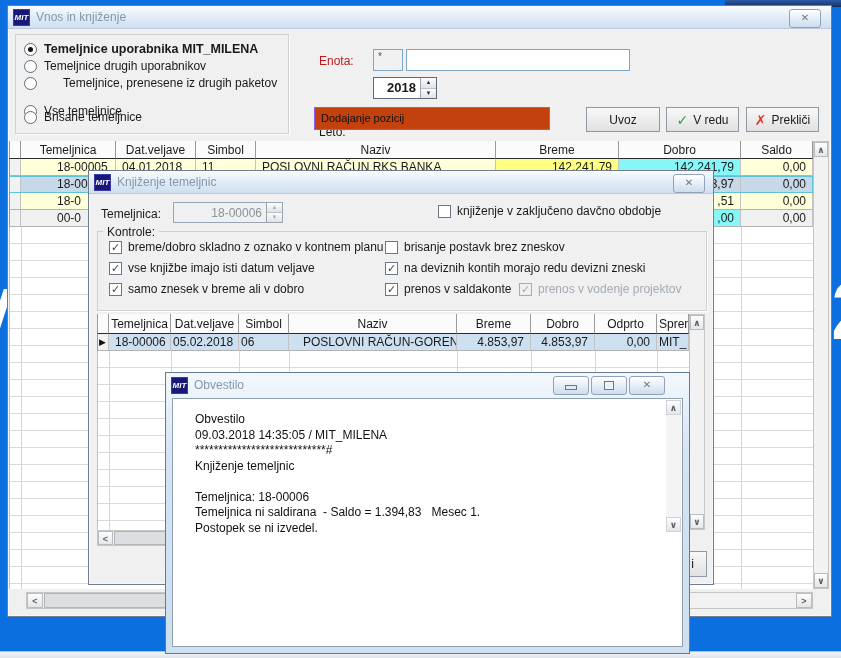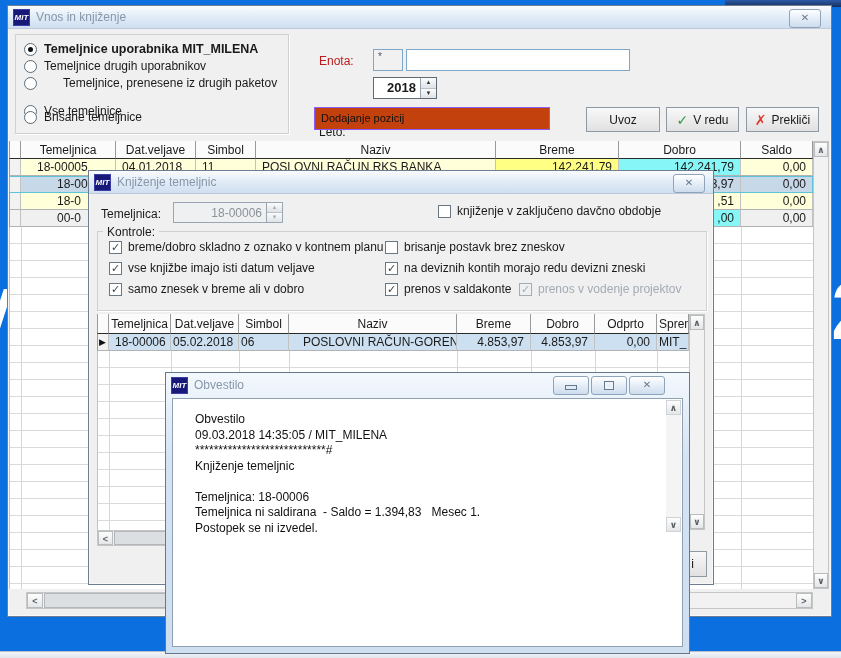--- a/index.html
+++ b/index.html
@@ -162,21 +162,21 @@
     <div class="cell" style="width:80px;">Dat.veljave</div>
     <div class="cell" style="width:60px;">Simbol</div>
     <div class="cell" style="width:240px;">Naziv</div>
     <div class="cell" style="width:123px;">Breme</div>
     <div class="cell" style="width:122px;">Dobro</div>
     <div class="cell" style="width:72px;">Saldo</div>
   </div>
 
   <div class="grid-row" style="left:1px;top:153px;width:804px;height:17px;">
     <div class="cell selcol" style="width:12px;"></div>
-    <div class="cell row-y1" style="width:95px;padding-left:16px;">18-00005</div>
+    <div class="cell row-y1" style="width:95px;padding-left:36px;">18-00005</div>
     <div class="cell row-y1" style="width:80px;">04.01.2018</div>
     <div class="cell row-y1" style="width:60px;">11</div>
     <div class="cell row-y1" style="width:240px;">POSLOVNI RAČUN RKS BANKA</div>
     <div class="cell c-yellow num" style="width:123px;">142.241,79</div>
     <div class="cell c-cyan num" style="width:122px;">142.241,79</div>
     <div class="cell row-y1 num" style="width:72px;">0,00</div>
   </div>
 
   <div class="grid-row row-sel" style="left:1px;top:170px;width:804px;height:17px;">
     <div class="cell selcol" style="width:12px;"></div>

